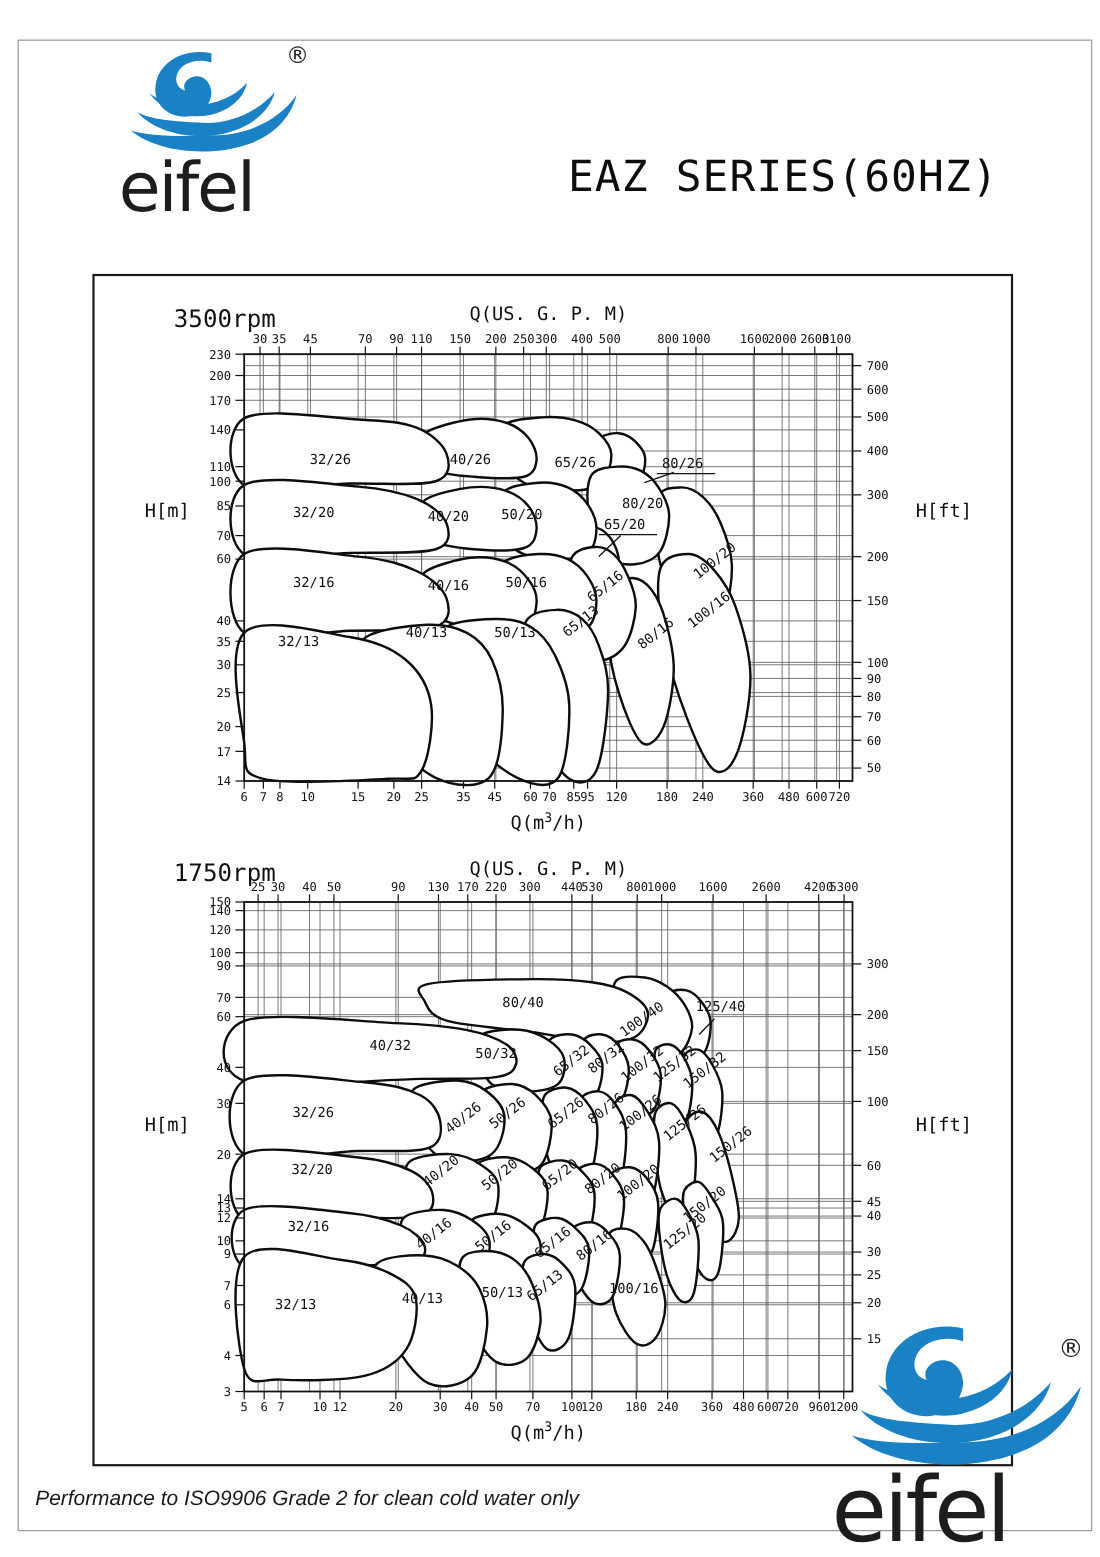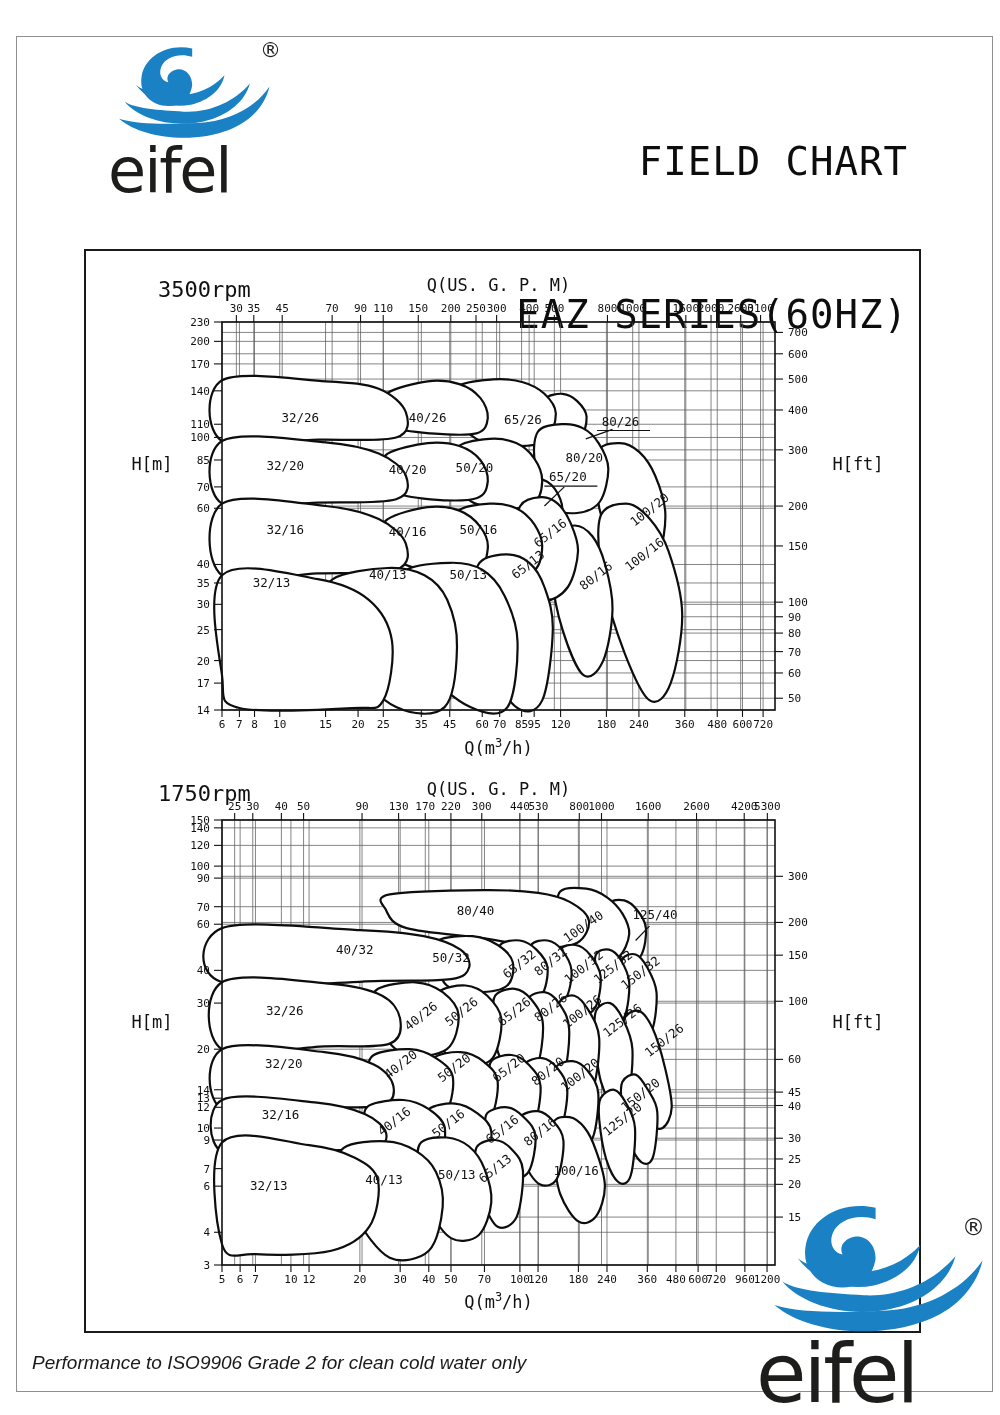--- a/index.html
+++ b/index.html
@@ -43,21 +43,20 @@
   </svg>
 
   <div class="logo-top">
     <svg class="swirl-top" viewBox="0 0 120 74">
       <use href="#swirl" class="swirl-fill" fill="#1a82c4"></use>
     </svg>
     <span class="reg-top">®</span>
     <div class="wordmark wm-top">eifel</div>
   </div>
   <div class="titles">
-    <div>FIELD CHART</div>
     <div>EAZ SERIES(60HZ)</div>
   </div>
 
   <svg id="charts-svg" class="charts-svg" viewBox="0 0 1000 1415">
       <rect x="85" y="250" width="835" height="1082" fill="none" stroke="#1a1a1a" stroke-width="2"></rect>
       <g>
         <g stroke="#5c5c5c" stroke-width="0.75">
           <line x1="236.37434719523495" y1="322" x2="236.37434719523495" y2="710"></line>
           <line x1="253.7967669704143" y1="322" x2="253.7967669704143" y2="710"></line>
           <line x1="282.2008289568792" y1="322" x2="282.2008289568792" y2="710"></line>

